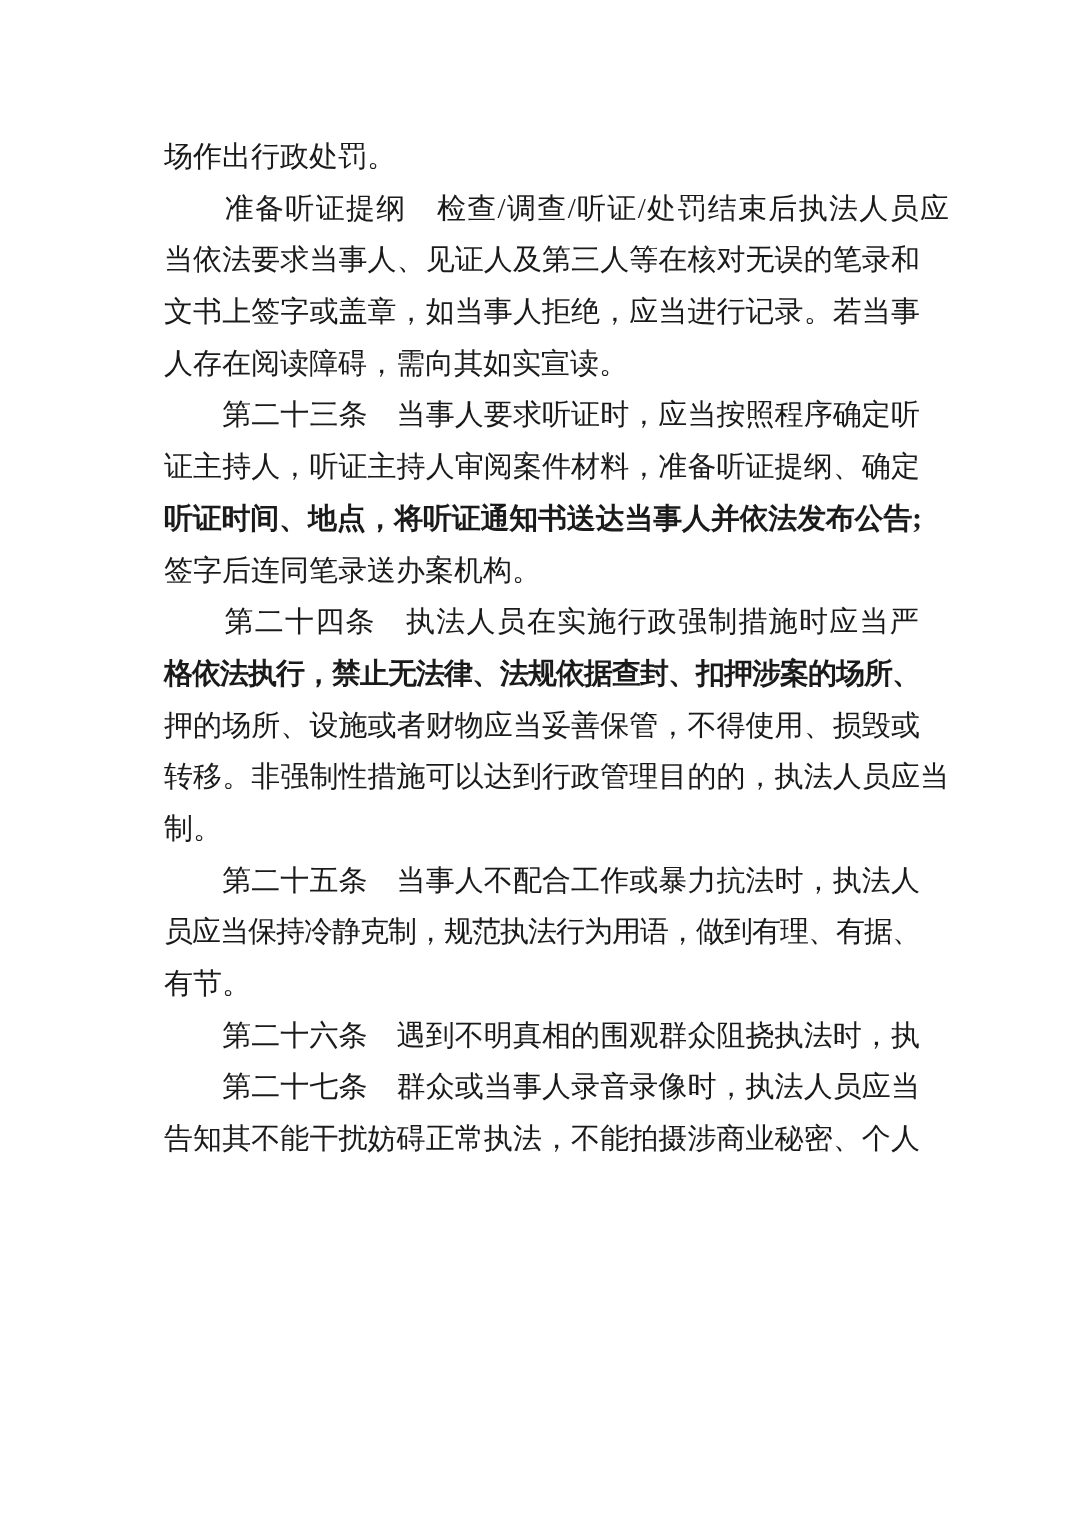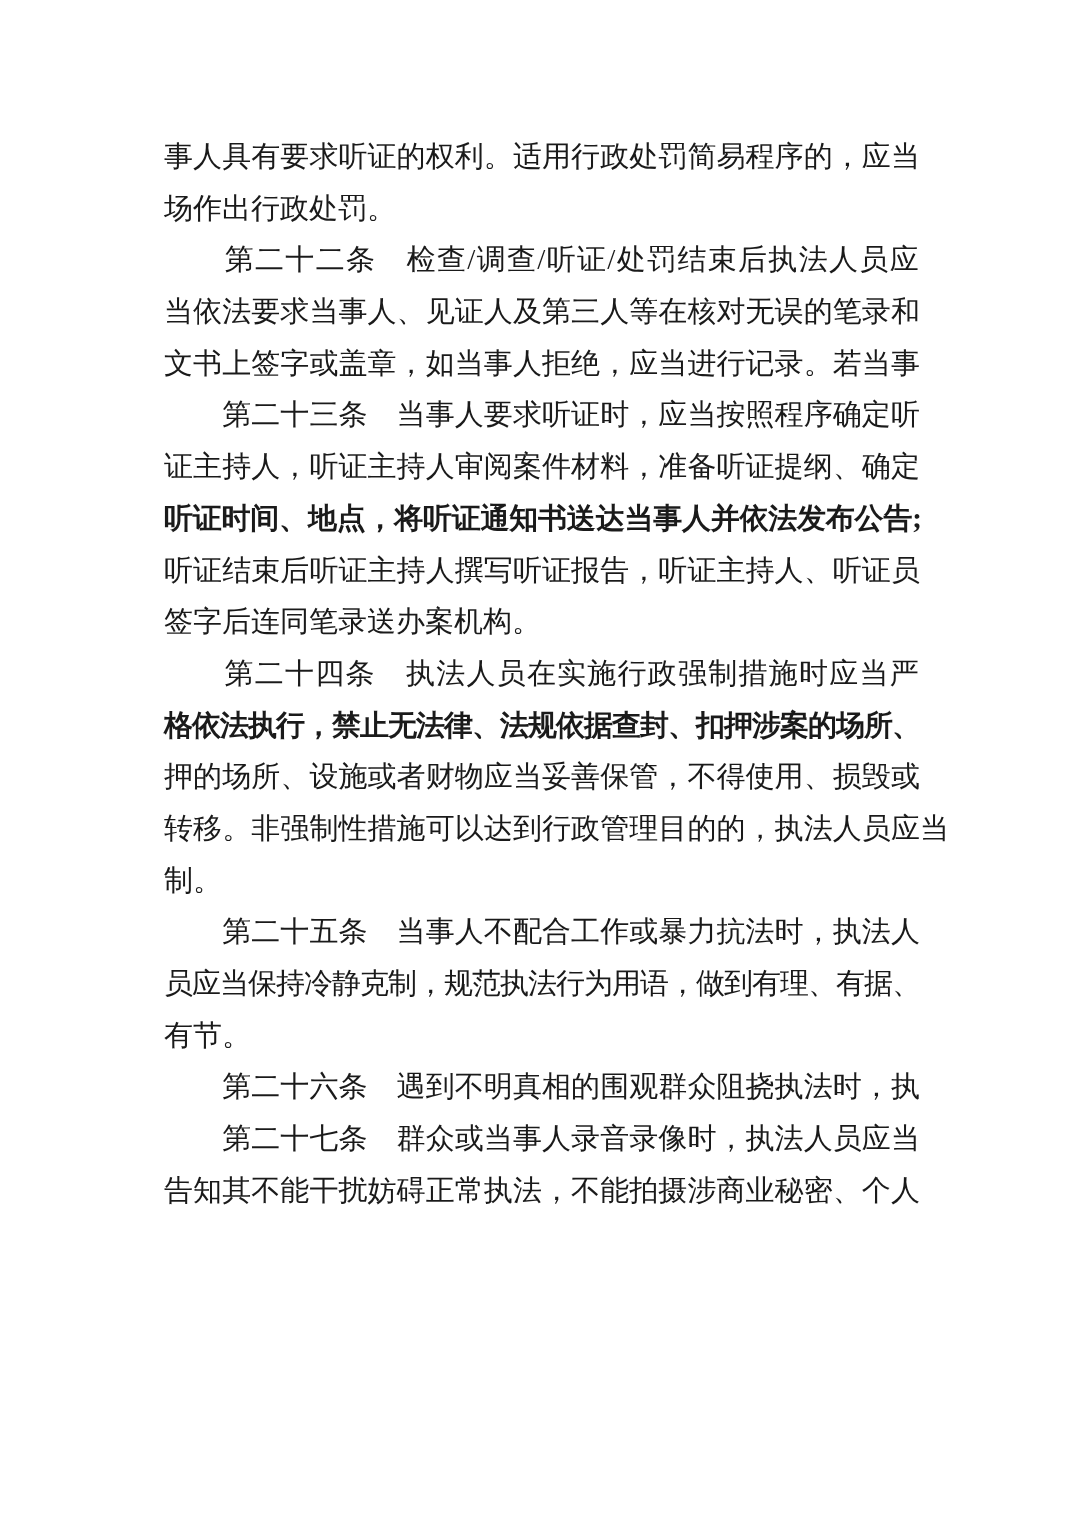--- a/index.html
+++ b/index.html
@@ -31,29 +31,28 @@
     width: 756px;
     overflow: visible;
   }
   .line span { display: inline-block; white-space: nowrap; }
 </style>
 </head>
 <body>
 
 <div class="page">
   <div class="text-block">
-      <div class="line"><span style="letter-spacing: 0.0769231px;">事人具有要求听证的权利。适用行政处罚简易程序的，应当</span></div>
       <div class="line"><span>场作出行政处罚。</span></div>
-      <div class="line"><span style="letter-spacing: 1.32697px;">　　第二十二条　检查/调查/听证/处罚结束后执法人员应</span></div>
+      <div class="line"><span style="letter-spacing: 1.32697px;">　　准备听证提纲　检查/调查/听证/处罚结束后执法人员应</span></div>
       <div class="line"><span style="letter-spacing: 0.0769231px;">当依法要求当事人、见证人及第三人等在核对无误的笔录和</span></div>
       <div class="line"><span style="letter-spacing: 0.0769231px;">文书上签字或盖章，如当事人拒绝，应当进行记录。若当事</span></div>
+      <div class="line"><span>人存在阅读障碍，需向其如实宣读。</span></div>
       <div class="line"><span style="letter-spacing: 0.0769231px; text-align: right;">　　第二十三条　当事人要求听证时，应当按照程序确定听</span></div>
       <div class="line"><span style="letter-spacing: 0.0769231px;">证主持人，听证主持人审阅案件材料，准备听证提纲、确定</span></div>
       <div class="line"><span style="letter-spacing: -0.224537px; font-weight: bold;">听证时间、地点，将听证通知书送达当事人并依法发布公告;</span></div>
-      <div class="line"><span style="letter-spacing: 0.0769231px;">听证结束后听证主持人撰写听证报告，听证主持人、听证员</span></div>
       <div class="line"><span>签字后连同笔录送办案机构。</span></div>
       <div class="line"><span style="letter-spacing: 1.24px;">　　第二十四条　执法人员在实施行政强制措施时应当严</span></div>
       <div class="line"><span style="letter-spacing: -1px; font-weight: bold;">格依法执行，禁止无法律、法规依据查封、扣押涉案的场所、</span></div>
       <div class="line"><span style="letter-spacing: 0.0769231px;">押的场所、设施或者财物应当妥善保管，不得使用、损毁或</span></div>
       <div class="line"><span style="letter-spacing: 0.0769231px;">转移。非强制性措施可以达到行政管理目的的，执法人员应当</span></div>
       <div class="line"><span>制。</span></div>
       <div class="line"><span style="letter-spacing: 0.0769231px;">　　第二十五条　当事人不配合工作或暴力抗法时，执法人</span></div>
       <div class="line"><span style="letter-spacing: -1px; text-align: center;">员应当保持冷静克制，规范执法行为用语，做到有理、有据、</span></div>
       <div class="line"><span>有节。</span></div>
       <div class="line"><span style="letter-spacing: 0.0769231px;">　　第二十六条　遇到不明真相的围观群众阻挠执法时，执</span></div>

